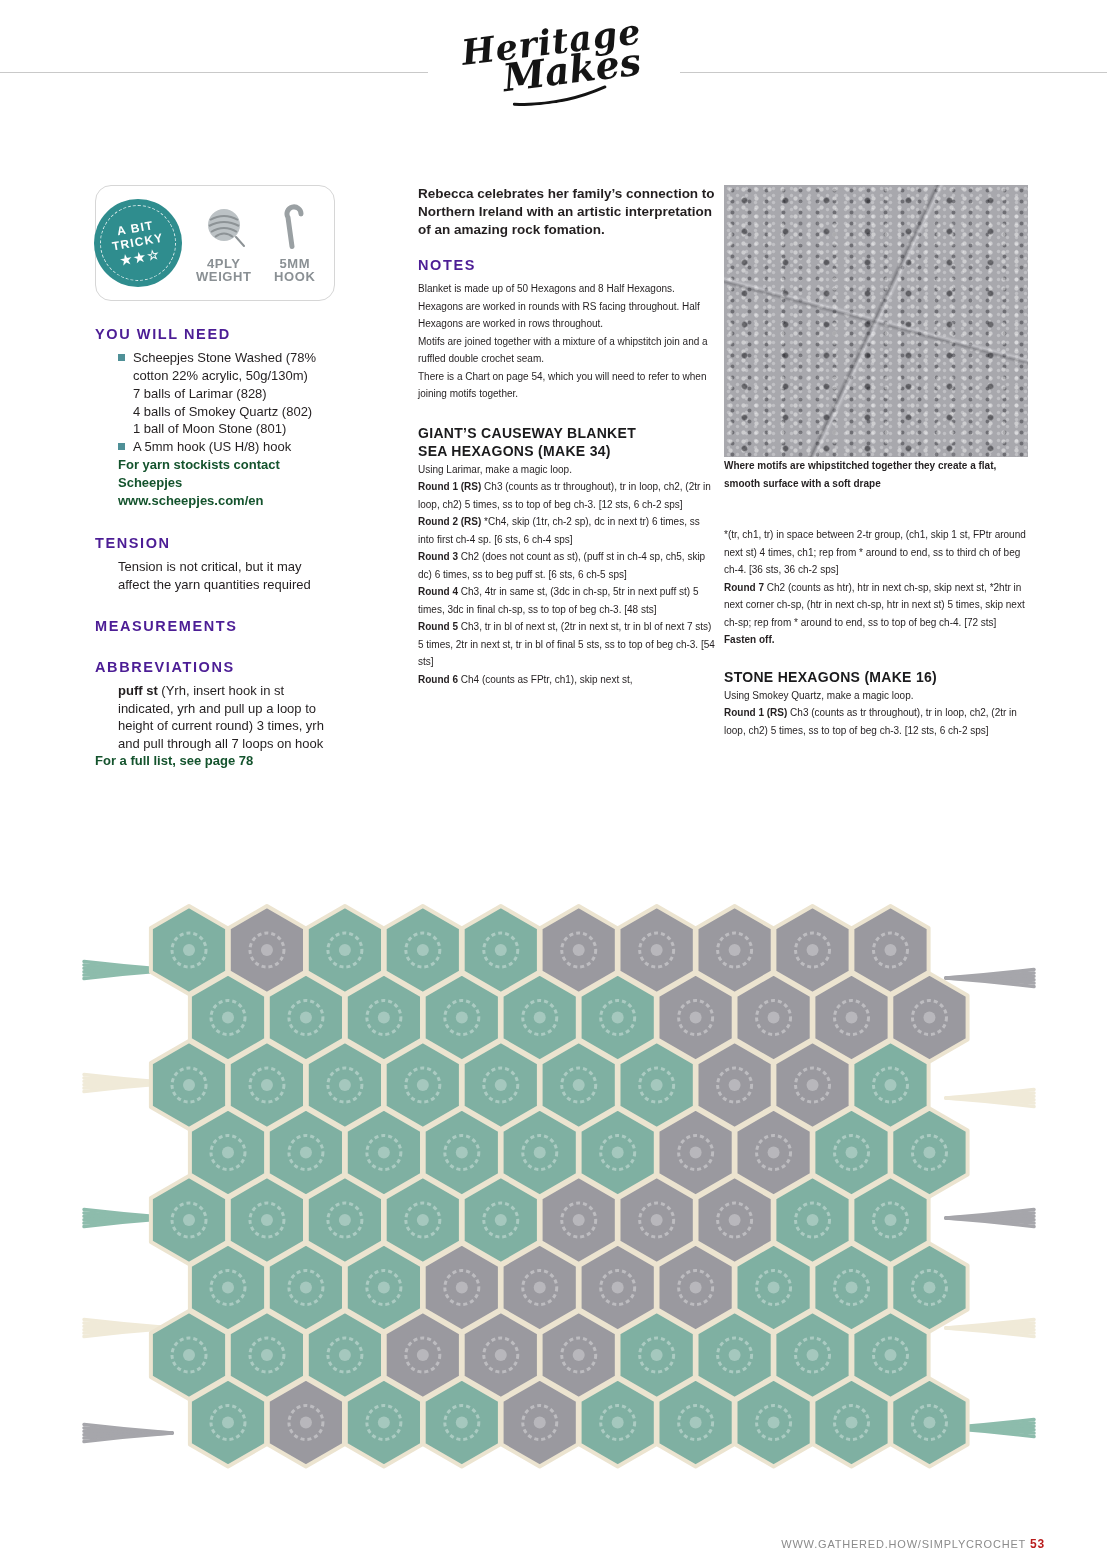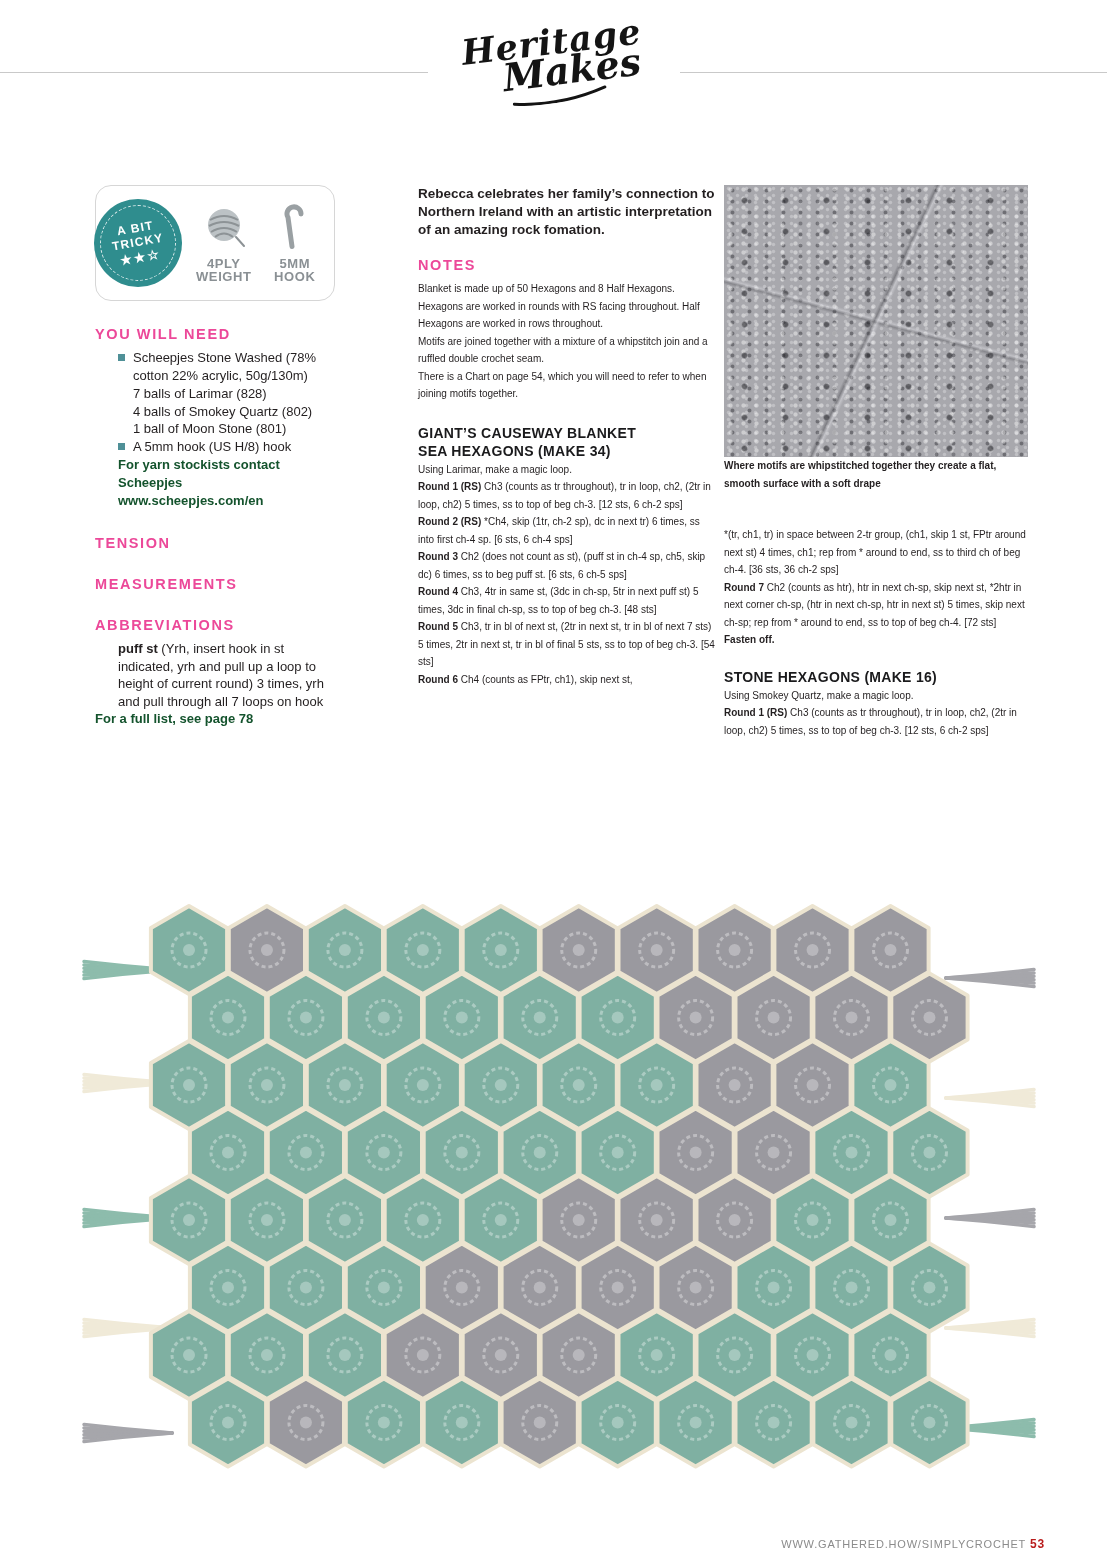--- a/index.html
+++ b/index.html
@@ -17,21 +17,21 @@
   .logo .l2{font-size:38px;margin:-6px 0 0 38px;}
   .logo svg{display:block;margin:0 0 0 44px;}
 
   
   .col{position:absolute;top:185px;}
   .col-left{left:95px;width:240px;}
   .col-mid{left:418px;width:300px;}
   .col-right{left:724px;width:304px;}
 
   .body-text{font-size:13px;line-height:17.5px;margin-left:23px;}
-  .h-teal{color:#ec4899;font-size:14.5px;font-weight:bold;letter-spacing:1.6px;margin:25px 0 7px;}
+  .h-teal{color:#4c1d95;font-size:14.5px;font-weight:bold;letter-spacing:1.6px;margin:25px 0 7px;}
   .h-black{color:#1a1a1c;font-size:14px;font-weight:bold;letter-spacing:.3px;margin:14px 0 2px;}
   .pattern p{margin:0;font-size:10px;line-height:17.5px;}
   .teal-bold{color:#14532d;font-weight:bold;font-size:13px;line-height:18px;}
   a.teal-bold{text-decoration:none;}
 
   
   .badge-card{position:relative;height:116px;border:1.5px solid #d6d6d6;border-radius:16px;
               display:flex;align-items:center;justify-content:flex-end;gap:22px;
               padding:0 18px 0 100px;box-sizing:border-box;margin-bottom:22px;background:#fff;}
   .diff-circle{position:absolute;left:-2px;top:13px;width:88px;height:88px;border-radius:50%;
@@ -126,20 +126,21 @@
       <div class="ywn-item">
         <span class="sq"></span>
         <span>A 5mm hook (US H/8) hook</span>
       </div>
       <div class="teal-bold">For yarn stockists contact</div>
       <div class="teal-bold">Scheepjes</div>
       <a class="teal-bold" href="#">www.scheepjes.com/en</a>
     </div>
 
     <div class="h-teal">TENSION</div>
+    <div class="body-text">Tension is not critical, but it may affect the yarn quantities required</div>
 
     <div class="h-teal">MEASUREMENTS</div>
 
     <div class="h-teal">ABBREVIATIONS</div>
     <div class="body-text">
       <strong>puff st</strong>
       <span>(Yrh, insert hook in st indicated, yrh and pull up a loop to height of current round) 3 times, yrh and pull through all 7 loops on hook</span>
     </div>
     <div class="teal-bold">For a full list, see page 78</div>
   </div>

